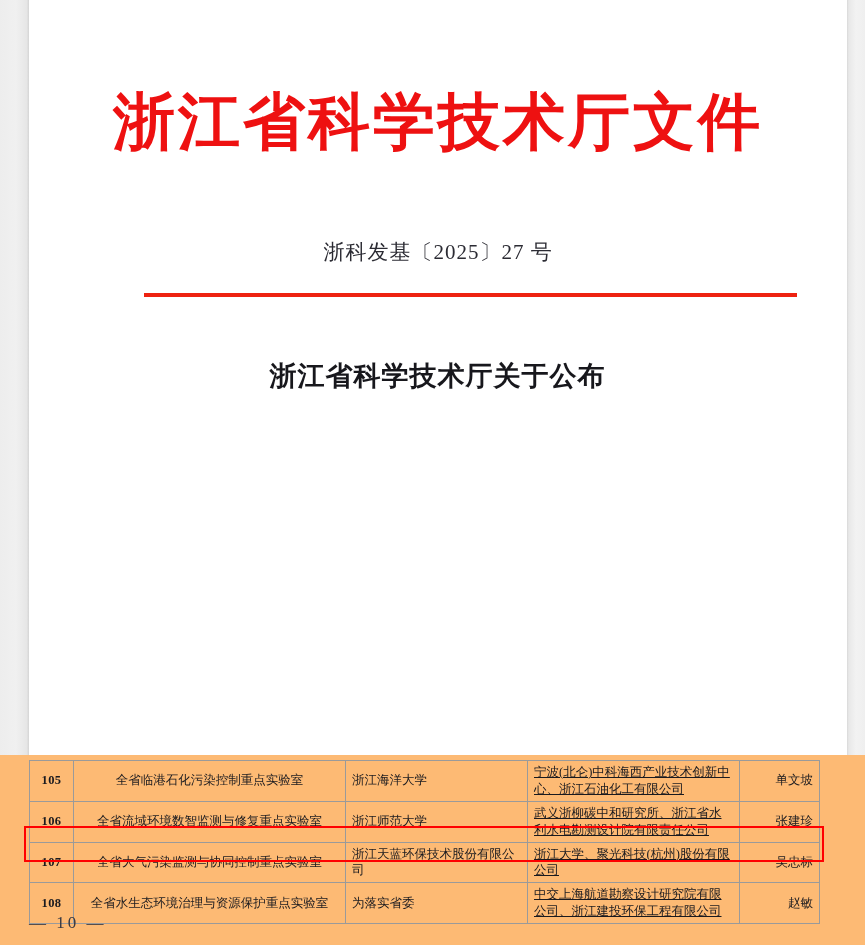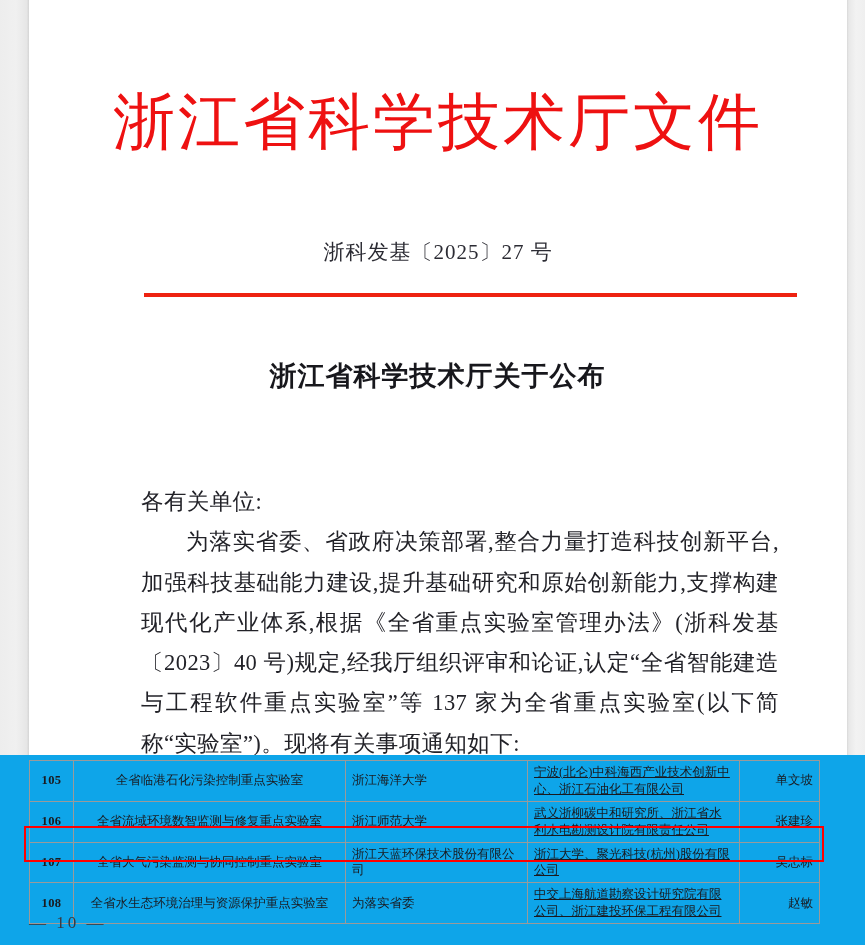--- a/index.html
+++ b/index.html
@@ -44,21 +44,21 @@
   }
 
   .doc-header-title {
     position: absolute;
     left: 0;
     right: 0;
     top: 88px;
     text-align: center;
     font-family: "Liberation Serif", "DejaVu Serif", serif;
     font-size: 62px;
-    font-weight: normal;
+    font-weight: bold;
     letter-spacing: 3px;
     color: #ee1111;
     line-height: 1.1;
     white-space: nowrap;
   }
 
   .doc-number {
     position: absolute;
     left: 0;
     right: 0;
@@ -111,21 +111,21 @@
     text-indent: 2em;
   }
 
   
   .table-region {
     position: absolute;
     left: 0;
     top: 755px;
     width: 865px;
     height: 190px;
-    background: #0ea5e9;
+    background: #fdba74;
   }
 
   table.lab-table {
     position: absolute;
     left: 29px;
     top: 5px;
     width: 790px;
     border-collapse: collapse;
     table-layout: fixed;
     font-family: "Liberation Serif", "DejaVu Serif", serif;
@@ -179,24 +179,20 @@
   <div class="doc-header-title">浙江省科学技术厅文件</div>
 
   <div class="doc-number">浙科发基〔2025〕27 号</div>
 
   <div class="red-rule"></div>
 
   <div class="doc-title">
     <div>浙江省科学技术厅关于公布</div>
   </div>
 
-  <div class="doc-body">
-    <span class="salutation">各有关单位:</span>
-    <span class="para">为落实省委、省政府决策部署,整合力量打造科技创新平台,加强科技基础能力建设,提升基础研究和原始创新能力,支撑构建现代化产业体系,根据《全省重点实验室管理办法》(浙科发基〔2023〕40 号)规定,经我厅组织评审和论证,认定“全省智能建造与工程软件重点实验室”等 137 家为全省重点实验室(以下简称“实验室”)。现将有关事项通知如下:</span>
-  </div>
 
 </div>
 
 <div class="table-region">
 
   <table class="lab-table">
     <tbody>
       <tr>
         <td class="col-id">105</td>
         <td class="col-name">全省临港石化污染控制重点实验室</td>

